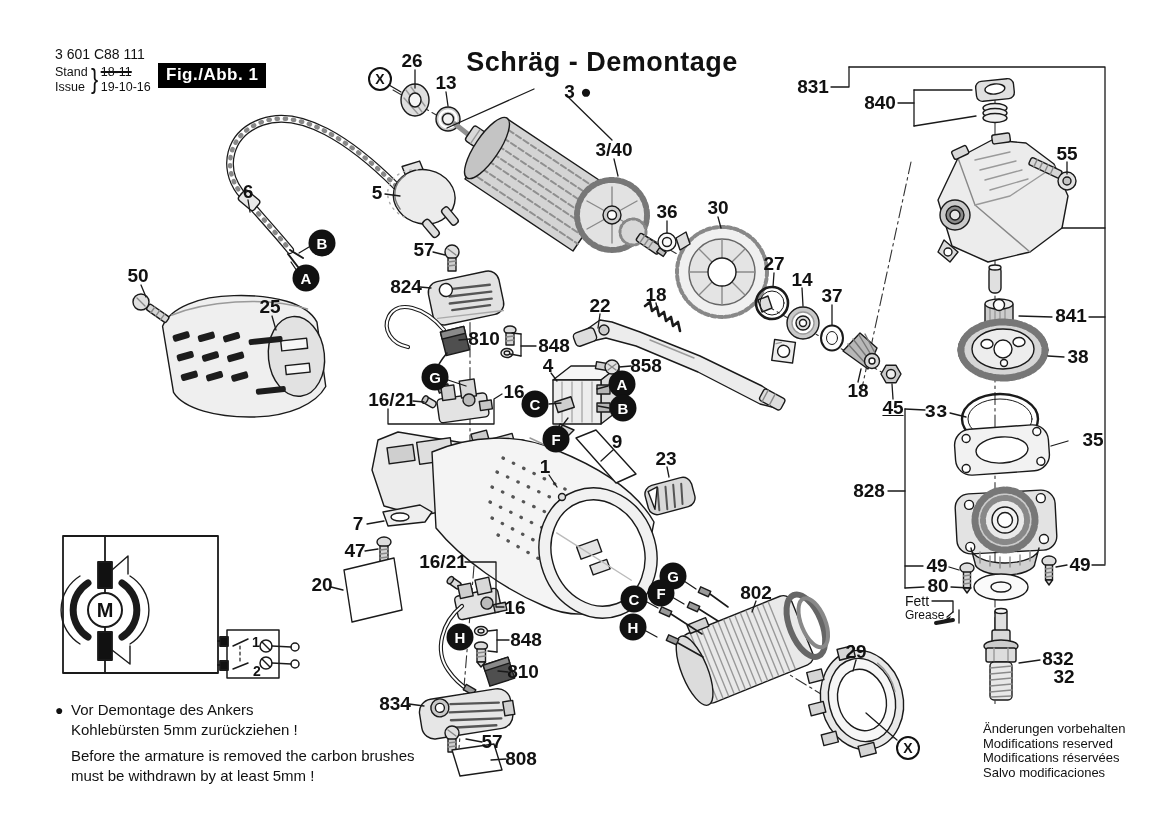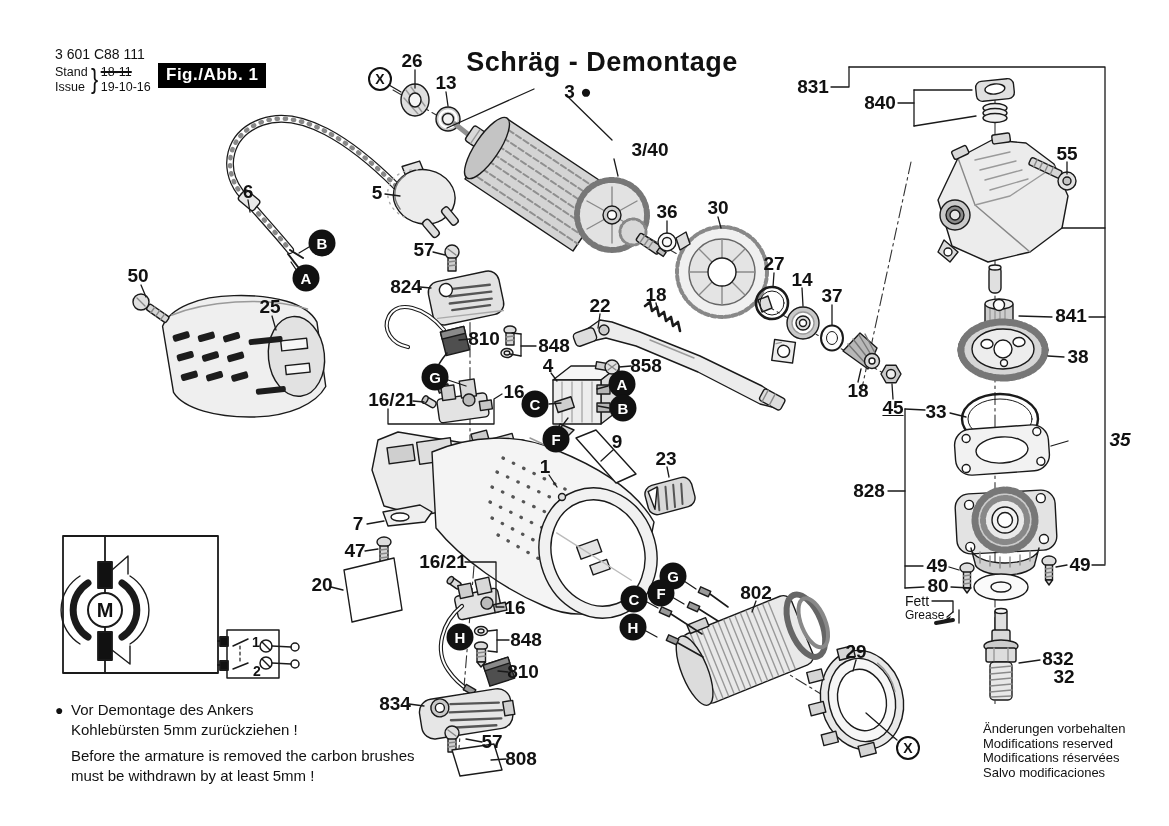--- a/index.html
+++ b/index.html
@@ -797,21 +797,21 @@
     <line x1="1067" y1="565" x2="1056" y2="567"></line>
     <line x1="951" y1="587" x2="971" y2="588"></line>
     <line x1="1040" y1="660" x2="1019" y2="663"></line>
   </g>
 </svg>
 
 <div id="callout-layer">
     <div class="callout" style="left: 412px; top: 61px;">26</div>
     <div class="callout" style="left: 446px; top: 83px;">13</div>
     <div class="callout" style="left: 578px; top: 92px;">3 ●</div>
-    <div class="callout" style="left: 614px; top: 150px; margin-left: 36px;">3/40</div>
+    <div class="callout" style="left: 614px; top: 150px;">3/40</div>
     <div class="callout" style="left: 377px; top: 193px;">5</div>
     <div class="callout" style="left: 248px; top: 192px;">6</div>
     <div class="callout" style="left: 138px; top: 276px;">50</div>
     <div class="callout" style="left: 270px; top: 307px;">25</div>
     <div class="callout" style="left: 424px; top: 250px;">57</div>
     <div class="callout" style="left: 406px; top: 287px;">824</div>
     <div class="callout" style="left: 484px; top: 339px;">810</div>
     <div class="callout" style="left: 554px; top: 346px;">848</div>
     <div class="callout" style="left: 646px; top: 366px;">858</div>
     <div class="callout" style="left: 600px; top: 306px;">22</div>
@@ -839,22 +839,22 @@
     <div class="callout" style="left: 395px; top: 704px;">834</div>
     <div class="callout" style="left: 492px; top: 742px;">57</div>
     <div class="callout" style="left: 521px; top: 759px;">808</div>
     <div class="callout" style="left: 756px; top: 593px; text-align: right;">802</div>
     <div class="callout" style="left: 856px; top: 652px;">29</div>
     <div class="callout" style="left: 813px; top: 87px;">831</div>
     <div class="callout" style="left: 880px; top: 103px;">840</div>
     <div class="callout" style="left: 1067px; top: 154px;">55</div>
     <div class="callout" style="left: 1071px; top: 316px;">841</div>
     <div class="callout" style="left: 1078px; top: 357px;">38</div>
-    <div class="callout" style="left: 936px; top: 412px;">33</div>
-    <div class="callout" style="left: 1120px; top: 440px; font-style: italic;">35</div>
+    <div class="callout" style="left: 936px; top: 412px; font-family: Liberation Mono, monospace;">33</div>
+    <div class="callout" style="left: 1093px; top: 440px;">35</div>
     <div class="callout" style="left: 869px; top: 491px;">828</div>
     <div class="callout" style="left: 937px; top: 566px;">49</div>
     <div class="callout" style="left: 1080px; top: 565px;">49</div>
     <div class="callout" style="left: 938px; top: 586px;">80</div>
     <div class="callout" style="left: 1058px; top: 659px;">832</div>
     <div class="callout" style="left: 1064px; top: 677px;">32</div>
     <div class="marker outline" style="left: 380px; top: 79px;">X</div>
     <div class="marker filled" style="left: 322px; top: 243px;">B</div>
     <div class="marker filled" style="left: 306px; top: 278px;">A</div>
     <div class="marker filled" style="left: 435px; top: 377px;">G</div>

